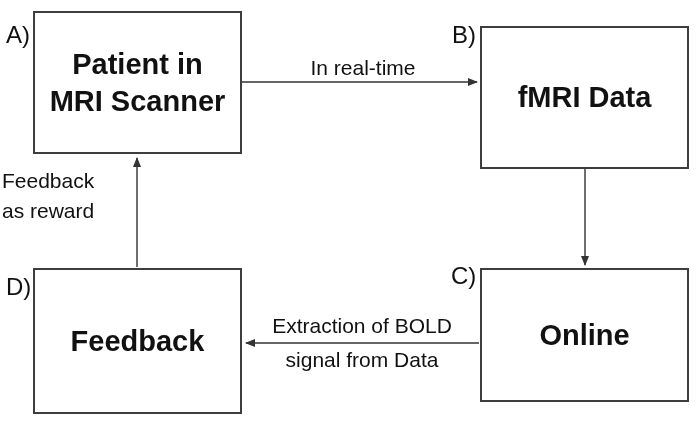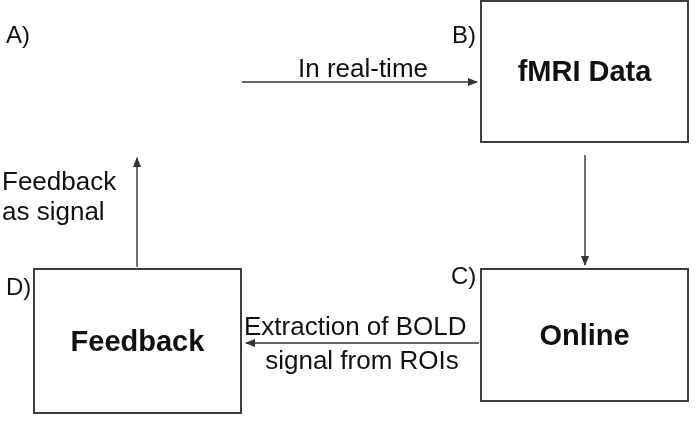--- a/index.html
+++ b/index.html
@@ -38,21 +38,21 @@
     color:var(--text);
   }
   .tag{
     position:absolute;
     font-size:24px;
     line-height:26px;
     color:var(--text);
   }
   .arrow-label{
     position:absolute;
-    font-size:26px;
+    font-size:21px;
     line-height:28px;
     color:var(--text);
     white-space:nowrap;
   }
   .arrow-label.center{text-align:center;}
   .multiline{line-height:30px;}
 </style>
 </head>
 <body>
 
@@ -68,36 +68,40 @@
     <line x1="585" y1="155" x2="585" y2="265" marker-end="url(#ah)"></line>
     <line x1="479" y1="343" x2="246" y2="343" marker-end="url(#ah)"></line>
     <line x1="137" y1="267" x2="137" y2="158" marker-end="url(#ah)"></line>
   </svg>
 
   <div class="tag" style="left:6px;top:22px">A)</div>
   <div class="tag" style="left:452px;top:22px">B)</div>
   <div class="tag" style="left:451px;top:263px">C)</div>
   <div class="tag" style="left:6px;top:274px">D)</div>
 
+  <div class="box" style="left:33px;top:11px;width:209px;height:143px">
+    <div class="box-line">Patient in</div>
+    <div class="box-line">MRI Scanner</div>
+  </div>
 
-  <div class="box" style="left:480px;top:0;width:209px;height:143px">
+  <div class="box" style="left:480px;top:26px;width:209px;height:143px">
     <div class="box-line">fMRI Data</div>
   </div>
 
   <div class="box" style="left:480px;top:268px;width:209px;height:134px">
     <div class="box-line">Online</div>
   </div>
 
   <div class="box" style="left:33px;top:268px;width:209px;height:146px">
     <div class="box-line">Feedback</div>
   </div>
 
   <div class="arrow-label center" style="left:278px;top:54px;width:170px">In real-time</div>
 
-  <div class="arrow-label center" style="left:244px;top:312px;width:210px">Extraction of BOLD</div>
-  <div class="arrow-label center" style="left:257px;top:346px;width:210px">signal from ROIs</div>
+  <div class="arrow-label center" style="left:257px;top:312px;width:210px">Extraction of BOLD</div>
+  <div class="arrow-label center" style="left:257px;top:346px;width:210px">signal from Data</div>
 
   <div class="arrow-label multiline" style="left:2px;top:166px">
     <div>Feedback</div>
-    <div>as signal</div>
+    <div>as reward</div>
   </div>
 
 </div>
 
 </body></html>

